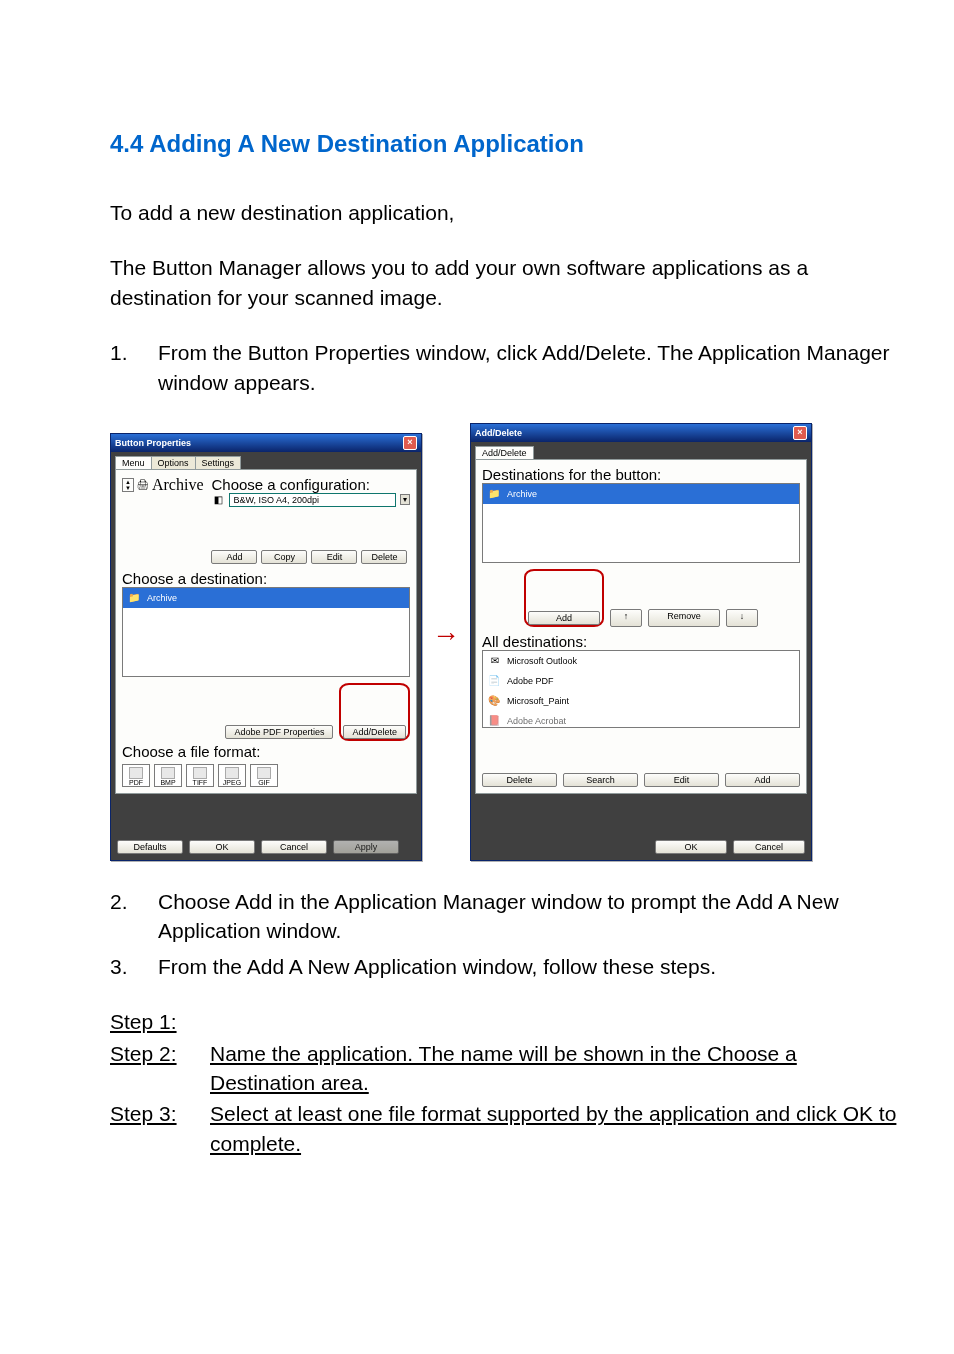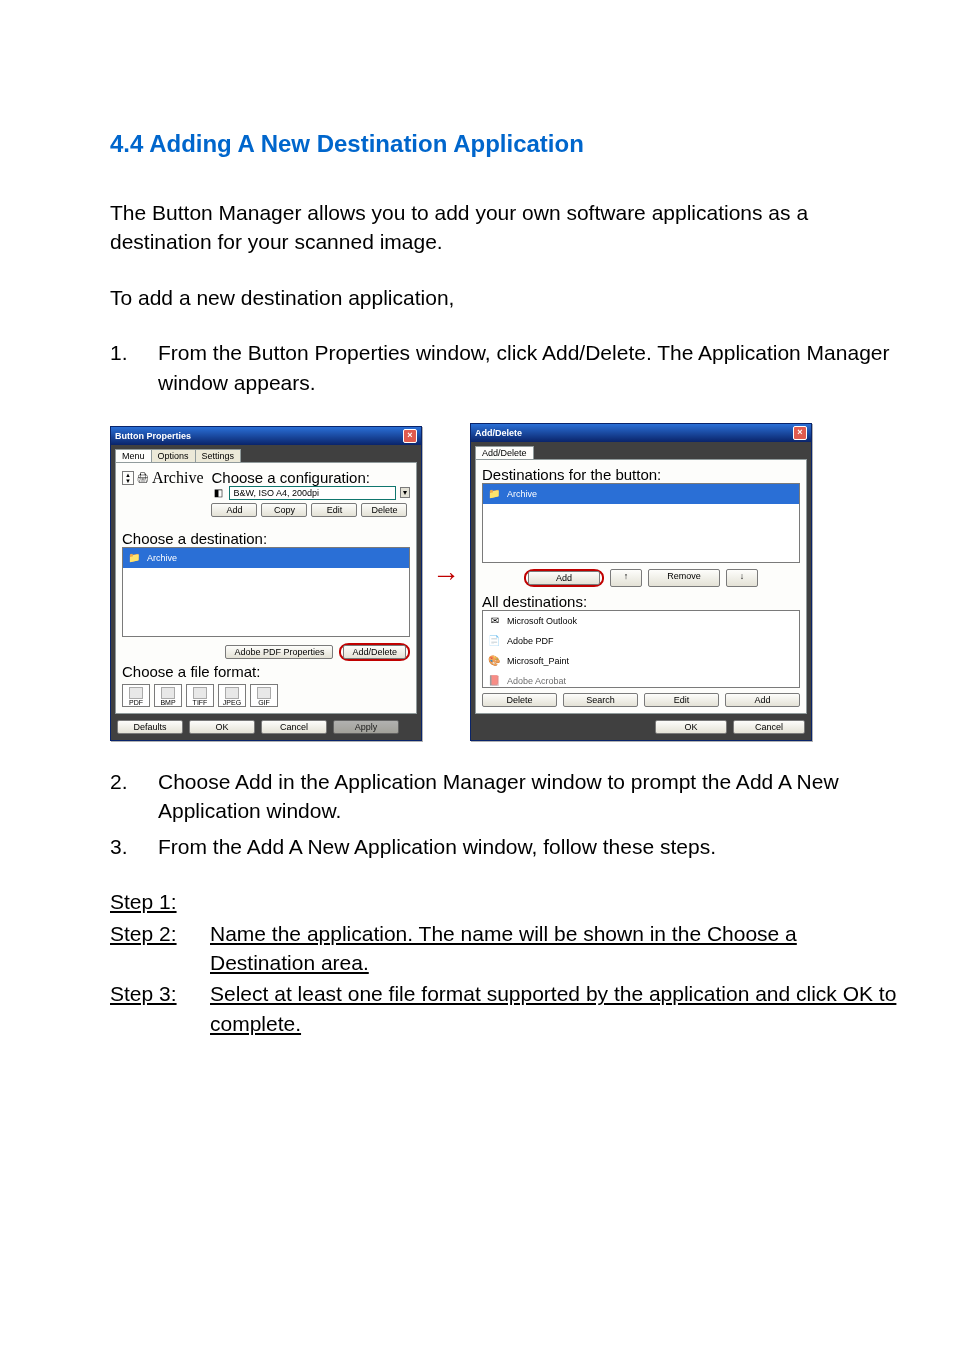--- a/index.html
+++ b/index.html
@@ -129,20 +129,21 @@
   }
   .btn {
     display: inline-block;
     border: 1px solid #7a7a7a;
     background: linear-gradient(#fdfdfb, #e4e2d6);
     padding: 1px 8px;
     font-size: 9px;
     border-radius: 2px;
     text-align: center;
     min-width: 28px;
+    margin-top: 40px;
   }
   .input, .combo {
     border: 1px solid #0f766e;
     background: #fff;
     font-size: 9px;
     padding: 1px 3px;
     display: inline-block;
   }
   .listbox {
     border: 1px solid #7a7a7a;
@@ -210,22 +211,22 @@
   .spinner span{padding:0 2px;}
   .lbl { font-size:15px; }
 </style>
 </head>
 <body>
 
 <div class="page">
 
   <h2 class="section-title">4.4    Adding A New Destination Application</h2>
 
+  <p class="body">To add a new destination application,</p>
   <p class="body">The Button Manager allows you to add your own software applications as a destination for your scanned image.</p>
-  <p class="body">To add a new destination application,</p>
 
   <ol class="numbered">
     <li>
       <span class="num">1.</span>
       <span class="txt">From the Button Properties window, click Add/Delete. The Application Manager window appears.</span>
     </li>
   </ol>
 
   <div class="figure-row">
 
@@ -258,21 +259,21 @@
             </div>
             <div style="display:flex; gap:4px; margin-top:3px;">
               <span class="btn">Add</span>
               <span class="btn">Copy</span>
               <span class="btn">Edit</span>
               <span class="btn">Delete</span>
             </div>
           </div>
         </div>
 
-        <div class="lbl" style="margin-top:13px;">Choose a destination:</div>
+        <div class="lbl" style="margin-top:6px;">Choose a destination:</div>
         <div class="listbox" style="height:90px;">
           <div class="item sel">
             <span class="icon">📁</span>
             <span>Archive</span>
           </div>
         </div>
 
         <div style="display:flex; justify-content:flex-end; gap:6px; margin-top:6px; align-items:center;">
           <span class="btn">Adobe PDF Properties</span>
           <span class="highlight-oval">

